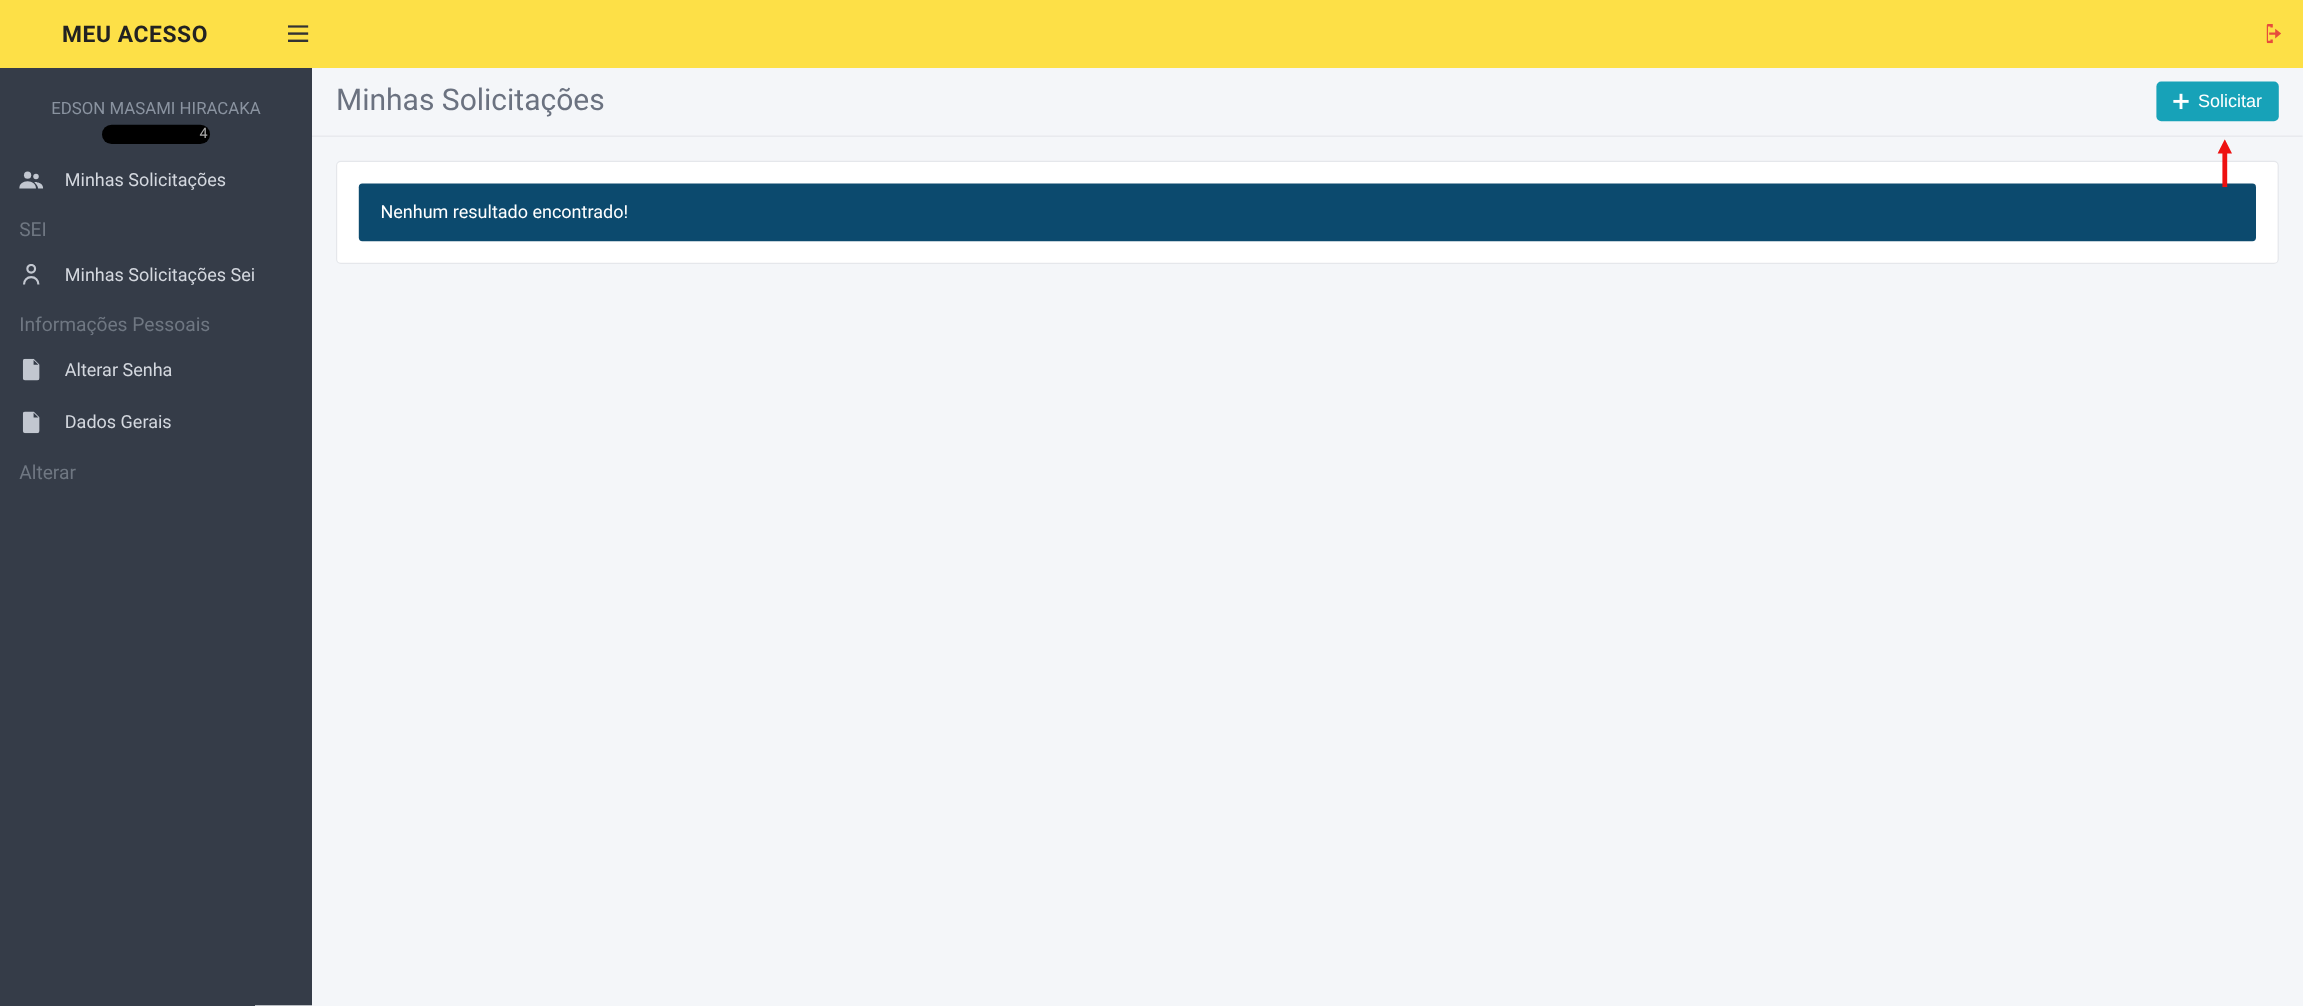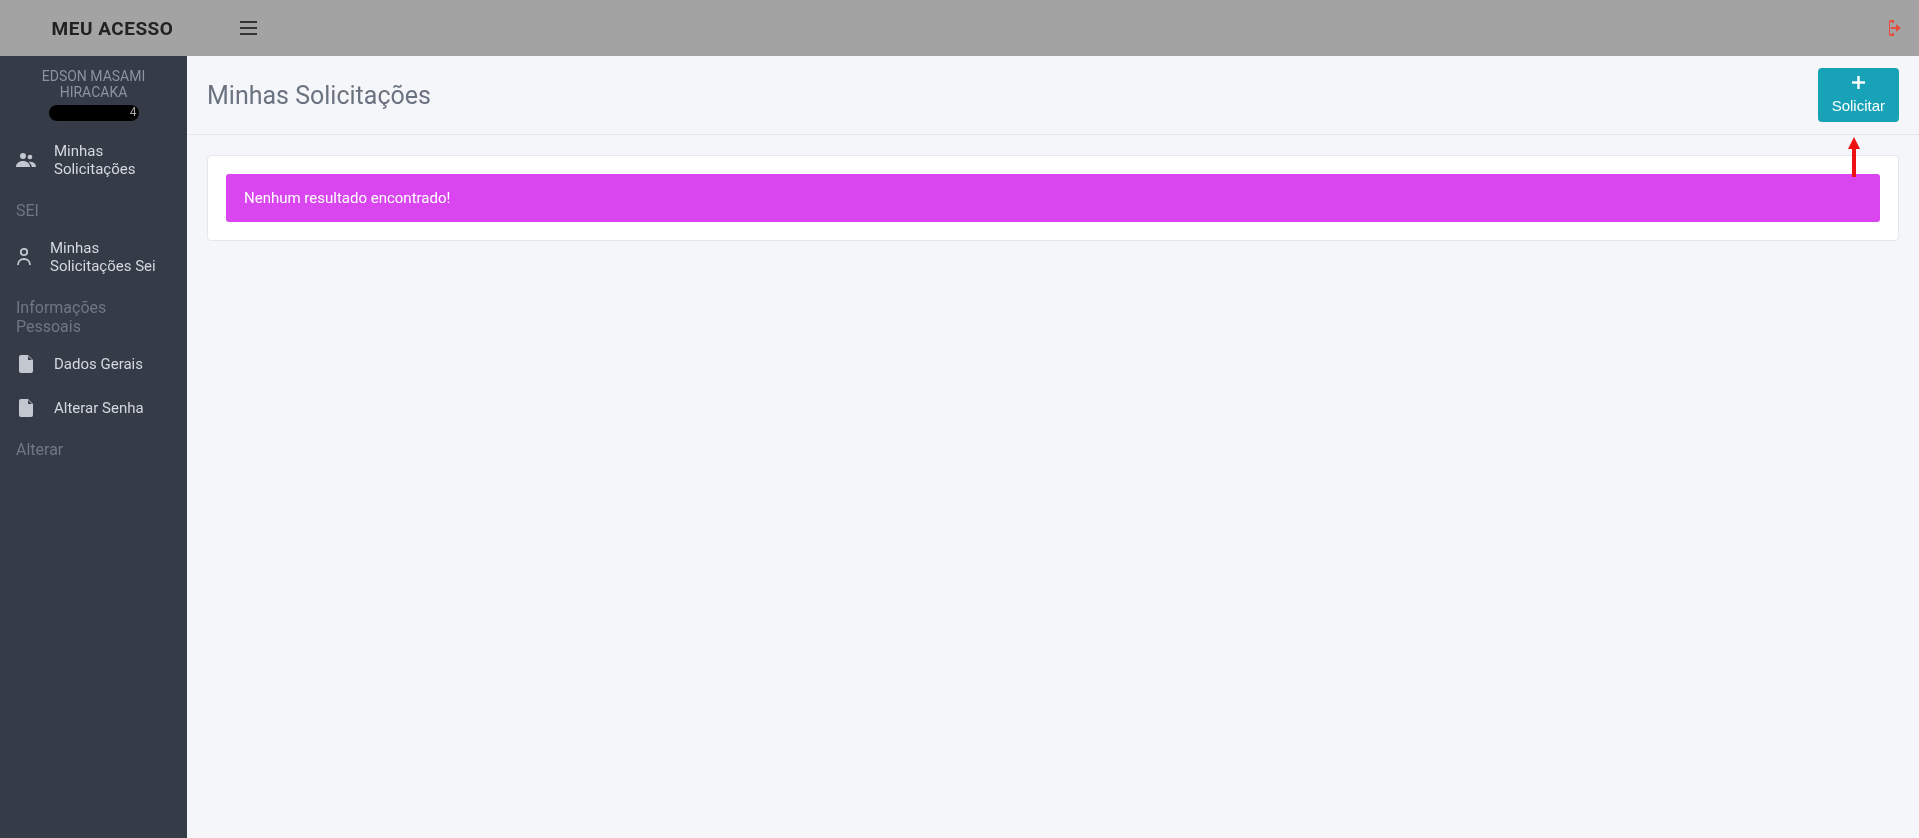--- a/index.html
+++ b/index.html
@@ -9,21 +9,21 @@
       background: #f4f6f9;
       color: #333;
     }
     .layout { display: flex; min-height: 100vh; }
 
     
     .topbar {
       position: fixed;
       top: 0; left: 0; right: 0;
       height: 56px;
-      background: #a3a3a3;
+      background: #fde047;
       display: flex;
       align-items: center;
       z-index: 100;
     }
     .brand {
       width: 225px;
       text-align: center;
       font-weight: 700;
       font-size: 19px;
       color: #222;
@@ -36,24 +36,24 @@
     }
     .topbar-right {
       margin-left: auto;
       margin-right: 18px;
       color: #e74c3c;
       cursor: pointer;
     }
 
     
     .sidebar {
-      width: 187px;
+      width: 260px;
       background: #353c48;
       color: #c2c7d0;
-      padding-top: 56px;
+      padding-top: 71px;
       flex-shrink: 0;
       min-height: 100vh;
     }
     .user-block {
       text-align: center;
       padding: 12px 10px 8px;
       color: #8a93a0;
       font-size: 14px;
     }
     .user-redacted {
@@ -116,32 +116,31 @@
       background: #17a2b8;
       color: #fff;
       border: none;
       padding: 8px 14px;
       border-radius: 4px;
       font-size: 15px;
       cursor: pointer;
       display: inline-flex;
       align-items: center;
       gap: 8px;
-      flex-direction: column;
     }
 
     .content-body { padding: 20px; position: relative; }
     .card {
       background: #fff;
       border: 1px solid #e5e7eb;
       border-radius: 4px;
       padding: 18px;
     }
     .alert-warning {
-      background: #d946ef;
+      background: #0c4a6e;
       color: #fff;
       padding: 15px 18px;
       border-radius: 3px;
       font-size: 15px;
     }
 
     
     .arrow-annotation {
       position: absolute;
       top: 2px;
@@ -202,30 +201,30 @@
     </div>
 
     <div class="nav-section">Informações Pessoais</div>
 
     <div class="nav-item">
       <span class="nav-icon">
         <svg width="14" height="18" viewBox="0 0 14 18">
             <path fill="#c2c7d0" d="M2 0h7l5 5v11a2 2 0 0 1-2 2H2a2 2 0 0 1-2-2V2a2 2 0 0 1 2-2zm7 1v4h4M3 8h8v1.5H3zm0 3h8v1.5H3z"></path>
           </svg>
       </span>
-      <span>Dados Gerais</span>
+      <span>Alterar Senha</span>
     </div>
 
     <div class="nav-item">
       <span class="nav-icon">
         <svg width="14" height="18" viewBox="0 0 14 18">
             <path fill="#c2c7d0" d="M2 0h7l5 5v11a2 2 0 0 1-2 2H2a2 2 0 0 1-2-2V2a2 2 0 0 1 2-2zm7 1v4h4M3 8h8v1.5H3zm0 3h8v1.5H3z"></path>
           </svg>
       </span>
-      <span>Alterar Senha</span>
+      <span>Dados Gerais</span>
     </div>
 
     <div class="nav-section">Alterar</div>
 
 
   </aside>
 
   <main class="main">
     <div class="content-header">
       <h1 class="page-title">Minhas Solicitações</h1>

